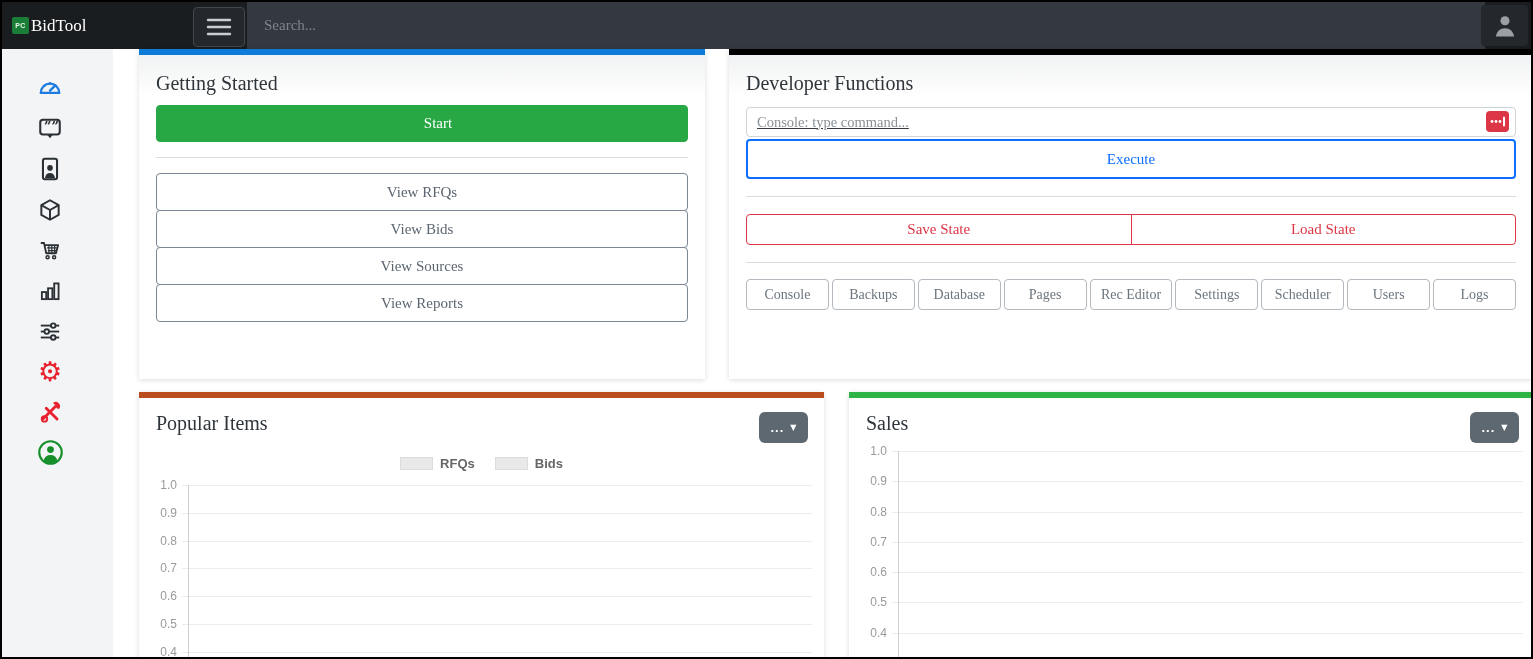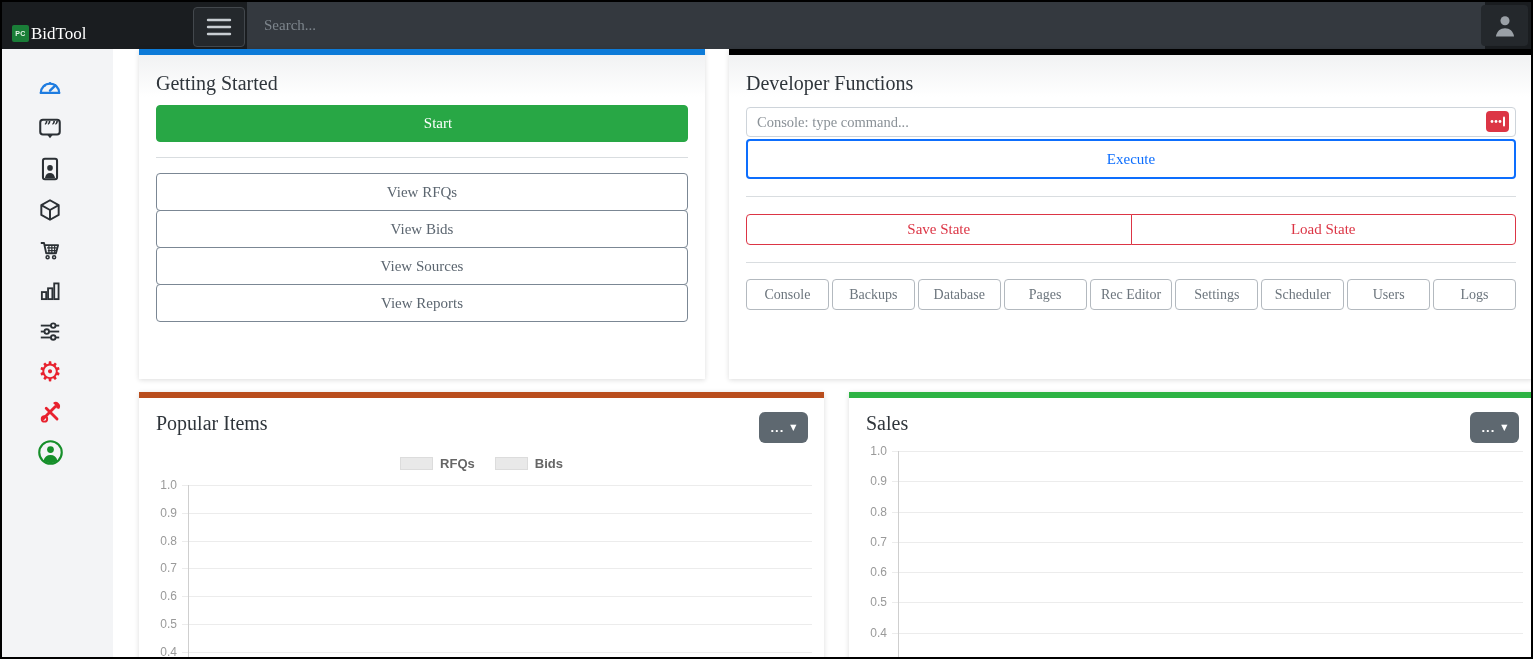--- a/index.html
+++ b/index.html
@@ -3,21 +3,21 @@
 <meta charset="utf-8">
 <style>
   * { margin:0; padding:0; box-sizing:border-box; }
   html,body { background:#fff; }
   body { font-family:"Liberation Serif","DejaVu Serif",serif; }
   .screen { position:relative; width:1533px; height:659px; border:2px solid #000;
             background:#fff; overflow:hidden; }
 
   
   .navbar { position:absolute; left:0; top:0; right:0; height:47px; background:#1a1d20; }
-  .brand { position:absolute; left:10px; top:0; height:47px; display:flex; align-items:center; cursor:pointer;margin-top:8px; }
+  .brand { position:absolute; left:10px; top:0; height:47px; display:flex; align-items:center; cursor:pointer; }
   .logo-sq { width:17px; height:17px; background:#1a7e38; border-radius:2px; color:#e8f5e9;
              font-size:7px; font-weight:bold; display:flex; align-items:center; justify-content:center;
              font-family:"Liberation Sans",sans-serif; letter-spacing:.5px; }
   .brand-name { color:#fff; font-size:17px; margin-left:2px; }
   .menu-btn { position:absolute; left:191px; top:5px; width:52px; height:40px; background:#24282c;
               border:1px solid #43484d; border-radius:4px; cursor:pointer; display:flex;
               align-items:center; justify-content:center; }
   .menu-btn svg { display:block; }
   .search-wrap { position:absolute; left:245px; top:0; width:1238px; height:47px; background:#34393f; }
   .search-wrap input { width:100%; height:100%; background:transparent; border:none; outline:none;
@@ -49,21 +49,21 @@
                color:#fff; margin-top:10px;padding-left:32px; }
   hr.div { border:none; border-top:1px solid #d9dde0; margin:15px 0; }
   .stack { display:flex; flex-direction:column; }
   .ghost-btn { display:block; width:100%; height:38px; background:#fff; border:1px solid #7b8794;
                color:#5c6670; margin-top:-1px; }
   .stack .ghost-btn:first-child { margin-top:0; }
 
   
   .input-row { position:relative; margin-bottom:1px; }
   .input-row input { width:100%; height:30px; border:1px solid #ced4da; border-radius:4px;
-               padding:0 36px 0 10px; font-family:"Liberation Serif",serif; font-size:14.5px; color:#343a40; outline:none; }
+               padding:0 36px 0 10px; font-family:"Liberation Serif",serif; font-size:14.5px; color:#343a40; outline:none;text-decoration:underline; }
   .input-row input::placeholder { color:#8a9197; }
   .input-icon { position:absolute; right:7px; top:4px; width:23px; height:21px; background:#dc3545;
                border-radius:4px; display:flex; align-items:center; justify-content:center; }
   .btn-execute { display:block; width:100%; height:40px; background:#fff; border:2px solid #0d6efd;
                color:#0d6efd; margin-top:2px; }
   .state-row { display:flex; }
   .state-row .btn { flex:1; height:31px; background:#fff; border:1px solid #dc3545; color:#dc3545; }
   .btn-save { border-radius:4px 0 0 4px; }
   .btn-load { border-radius:0 4px 4px 0; margin-left:-1px; }
   .tools-row { display:flex; gap:3px; margin:8px 0 0; }

